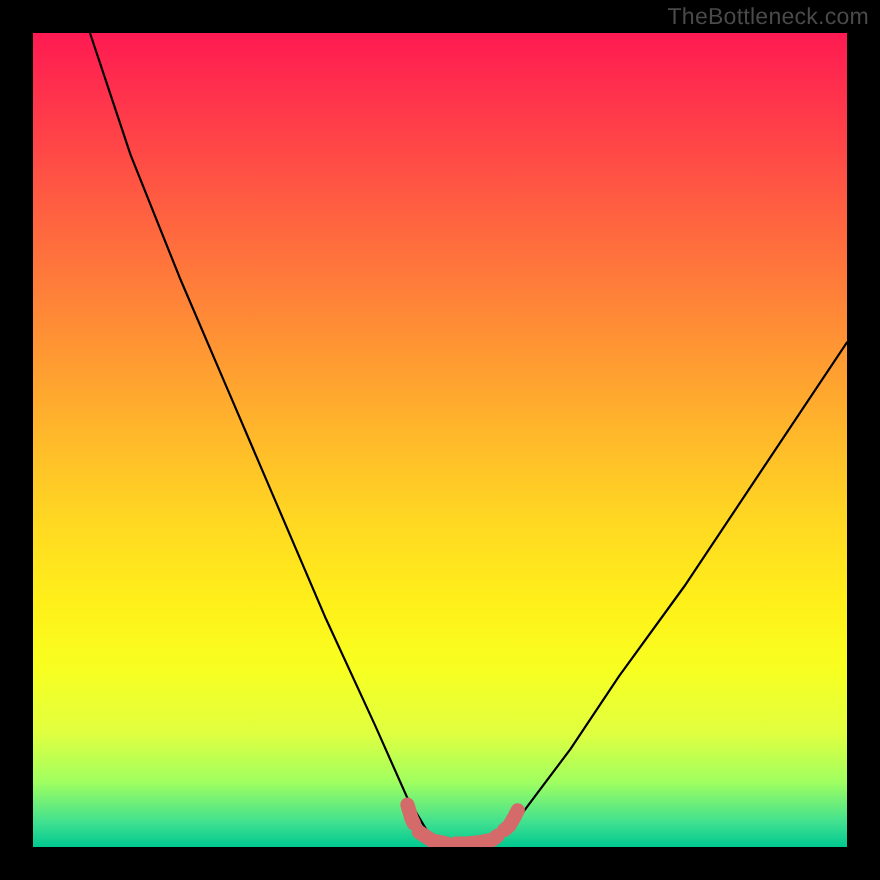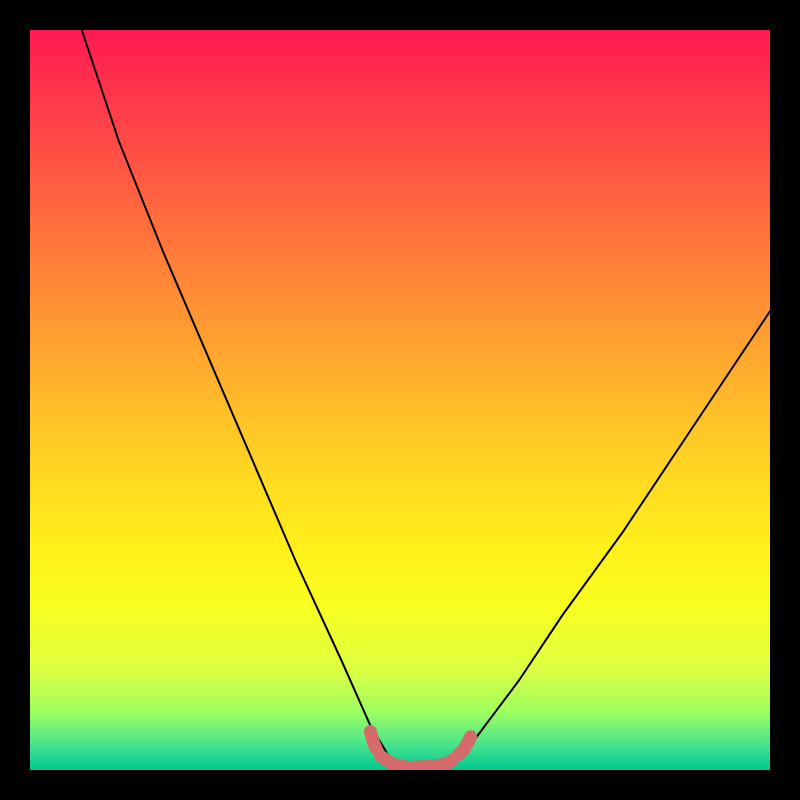--- a/index.html
+++ b/index.html
@@ -57,20 +57,21 @@
     font-weight: 500;
     letter-spacing: 0.2px;
     user-select: none;
   }
 </style>
 </head>
 <body>
 
 <div class="frame">
 
+  <div class="watermark">TheBottleneck.com</div>
 
   <div class="plot-area">
     <svg id="chart-svg" class="svg-layer" viewBox="0 0 740 740" preserveAspectRatio="none">
         <path d="M51.80 0.00 L88.80 111.00 L133.20 222.00 L177.60 325.60 L222.00 429.20 L266.40 532.80 L310.80 629.00 L340.40 695.60 L362.60 732.60 L377.40 740.00 L392.20 740.00 L414.40 732.60 L444.00 710.40 L488.40 651.20 L532.80 584.60 L592.00 503.20 L666.00 392.20 L740.00 281.20" fill="none" stroke="#000" stroke-width="2" stroke-linecap="round" stroke-linejoin="round"></path>
         <path d="M340.40 701.52 L344.10 714.10 L349.28 725.20 L362.60 734.08 L377.40 737.04 L392.20 737.04 L407.00 735.56 L418.10 733.34 L432.90 720.76 L438.08 711.88 L442.52 703.00" fill="none" stroke="#d46a6a" stroke-width="13" stroke-linecap="round" stroke-linejoin="round" stroke-dasharray="18 9 28 8 40 8 22 8 14"></path>
       </svg>
   </div>
 
 </div>
 

